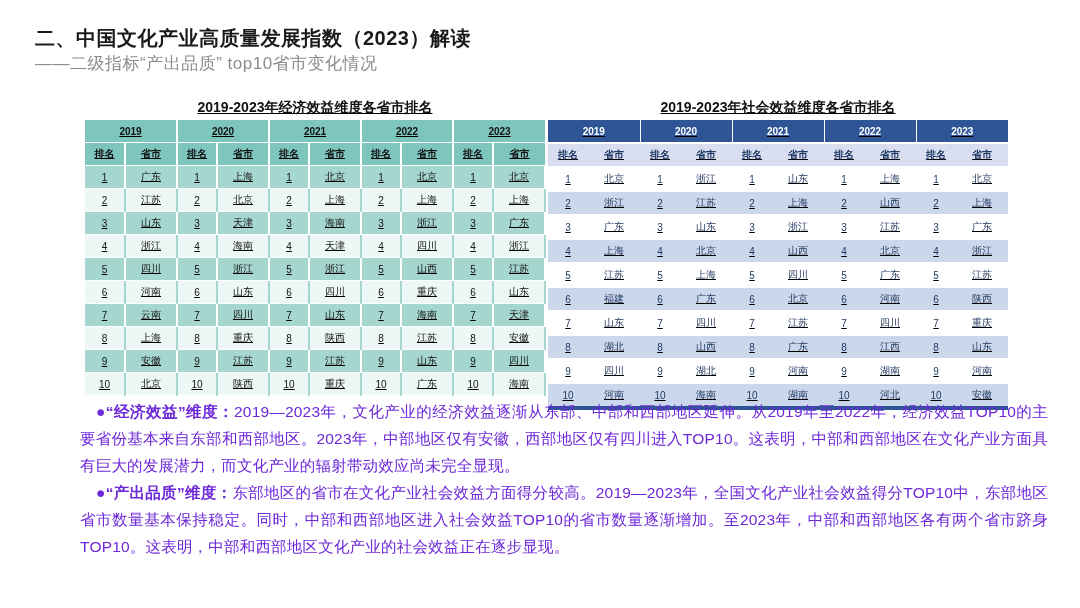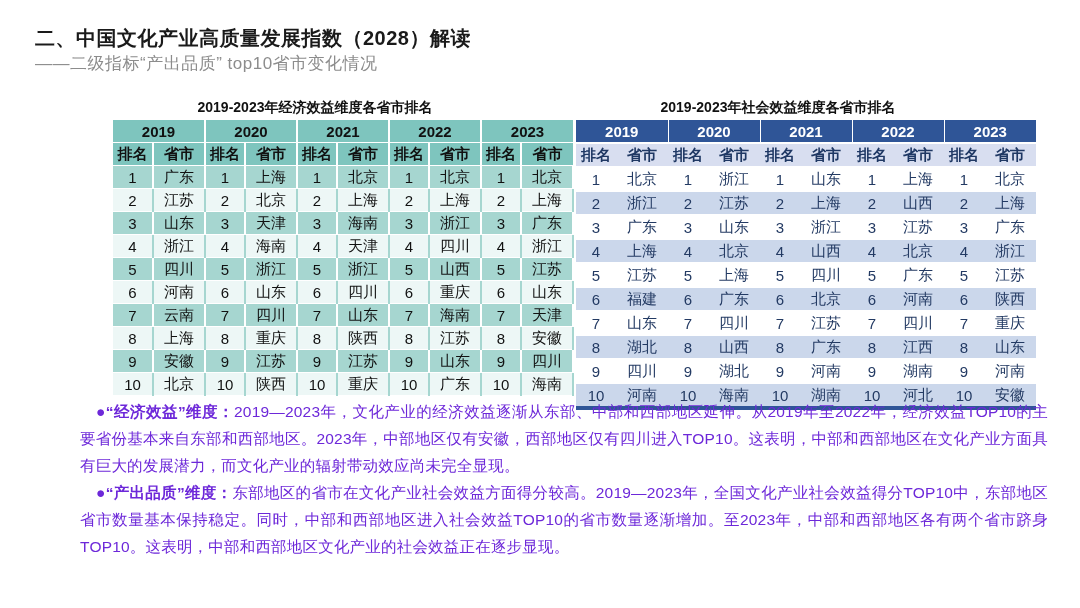--- a/index.html
+++ b/index.html
@@ -5,23 +5,23 @@
   html,body{margin:0;padding:0;}
   body{
     width:1080px;height:608px;background:#ffffff;position:relative;overflow:hidden;
     font-family:"Liberation Sans","DejaVu Sans",sans-serif;
   }
   .header{position:absolute;left:35px;top:25px;}
   .title{font-size:20px;font-weight:bold;color:#1a1a1a;letter-spacing:0.5px;}
   .subtitle{font-size:17px;color:#8c8c8c;letter-spacing:0.5px;}
 
   .tables{position:absolute;top:97px;left:85px;width:923px;display:flex;gap:3px;}
-  .table-block{width:460px;}
+  .table-block{width:460px;text-decoration:underline;}
   .table-title{text-align:center;font-weight:bold;font-size:14px;color:#111;height:23px;line-height:21px;}
-  table{border-collapse:collapse;width:100%;table-layout:fixed;font-size:15px;margin-left:28px;}
+  table{border-collapse:collapse;width:100%;table-layout:fixed;font-size:10px;}
   th,td{height:22px;padding:0;text-align:center;font-weight:normal;overflow:hidden;white-space:nowrap;}
   col.rank{width:40px;} col.prov{width:52px;}
 
   
   .teal th.year{background:#7EC5BE;color:#111;font-weight:bold;border-right:2px solid #fff;border-bottom:1px solid #fff;}
   .teal th.sub{background:#7EC5BE;color:#111;font-weight:bold;border-right:2px solid #fff;border-bottom:1px solid #fff;}
   .teal th.year:last-child,.teal th.sub:last-child{border-right:none;}
   .teal td{color:#111;border-bottom:1px solid #fff;}
   .teal tbody tr:nth-child(odd) td{background:#A6D6D0;border-right:2px solid #fff;}
   .teal tbody tr:nth-child(even) td{background:#EDF7F6;border-right:2px solid #A6D6D0;}
@@ -38,21 +38,21 @@
 
   .notes{position:absolute;left:80px;top:398px;width:968px;font-size:15.5px;line-height:27px;
          color:#6d28d9;text-align:justify;letter-spacing:0.2px;}
   .note{margin:0;text-indent:16px;}
   .note-label{font-weight:bold;}
 </style>
 </head>
 <body>
 
 <div class="header">
-  <div class="title">二、中国文化产业高质量发展指数（2028）解读</div>
+  <div class="title">二、中国文化产业高质量发展指数（2023）解读</div>
   <div class="subtitle">——二级指标“产出品质” top10省市变化情况</div>
 </div>
 
 <div class="tables">
   <section class="table-block teal">
     <div class="table-title">2019-2023年经济效益维度各省市排名</div>
     <table>
         <colgroup>
           <col class="rank">
           <col class="prov">

